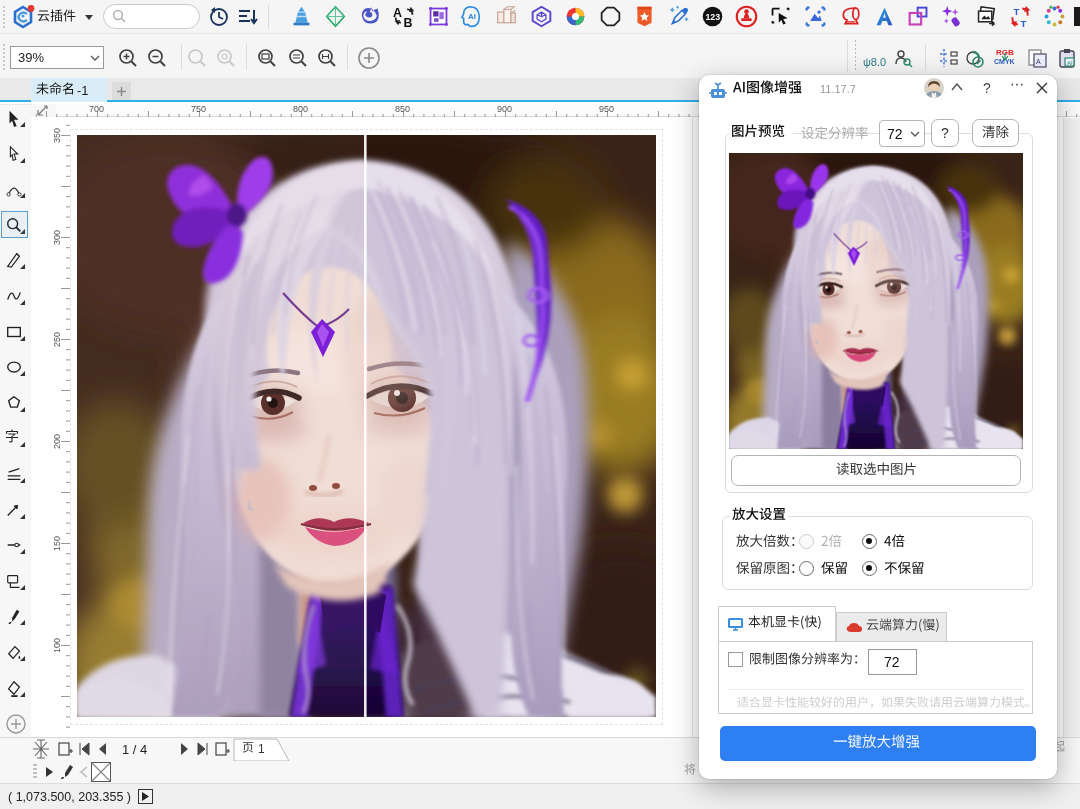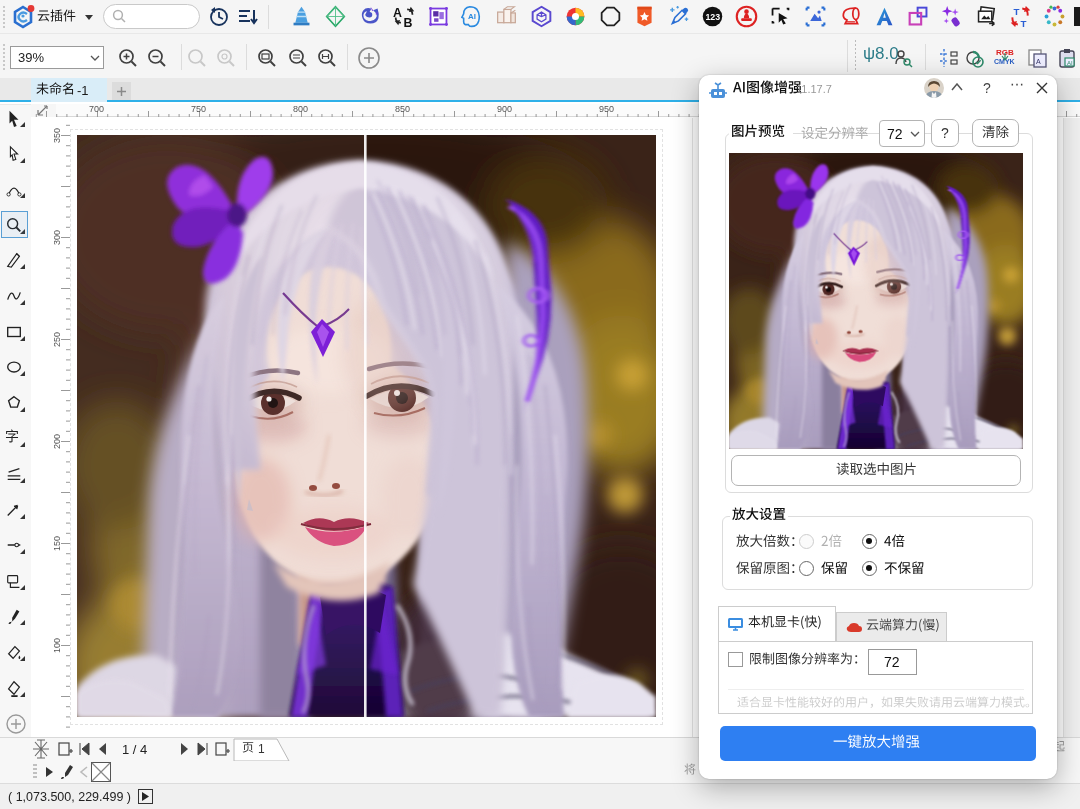--- a/index.html
+++ b/index.html
@@ -252,21 +252,21 @@
     </svg>
 <svg class="ic" style="left:357px;top:46px" width="24" height="24" viewBox="0 0 24 24">
 <circle cx="12" cy="12" r="10" fill="none" stroke="#8a8a8a" stroke-width="1.6"></circle>
 <path d="M7,12 h10 M12,7 v10" stroke="#8a8a8a" stroke-width="1.6"></path>
     </svg>
 <div class="sep2" style="left:181px;top:44px;height:26px"></div>
 <div class="sep2" style="left:246px;top:44px;height:26px"></div>
 <div class="sep2" style="left:347px;top:44px;height:26px"></div>
 <div class="sep2" style="left:847px;top:40px;height:32px"></div>
 <div class="abs" style="left:855px;top:40px;width:1px;height:32px;background:repeating-linear-gradient(#bbb 0 2px,transparent 2px 4px)"></div>
-<div class="txt" style="left:863px;top:44px;font-size:17px;color:#2e7d8a">ψ8.0</div>
+<div class="txt" style="left:863px;top:56px;font-size:11px;color:#2e7d8a">ψ8.0</div>
 <svg class="ic" style="left:893px;top:48px" width="20" height="20" viewBox="0 0 20 20">
 <circle cx="8" cy="6" r="3" fill="none" stroke="#444" stroke-width="1.4"></circle>
 <path d="M3,16 Q3,10 8,10 Q12,10 13,14" fill="none" stroke="#444" stroke-width="1.4"></path>
 <circle cx="14" cy="14" r="3" fill="none" stroke="#2e8a6a" stroke-width="1.4"></circle>
       <path d="M16,16 L19,19" stroke="#2e8a6a" stroke-width="1.4"></path>
     </svg>
 <div class="sep2" style="left:925px;top:44px;height:26px"></div>
 <svg class="ic" style="left:938px;top:47px" width="22" height="22" viewBox="0 0 22 22">
 <path d="M6,2 v18 M2,7 h8 M2,14 h8" stroke="#3b78d8" stroke-width="1.4" stroke-dasharray="2.5,1.8"></path>
 <rect x="13" y="5" width="6" height="4" fill="none" stroke="#444" stroke-width="1.2"></rect>
@@ -878,37 +878,37 @@
 <svg class="ic" style="left:78px;top:765px" width="12" height="14">
       <path d="M9,2 L3,7 L9,12" stroke="#bbb" stroke-width="1.6" fill="none"></path>
     </svg>
 <div class="abs" style="left:91px;top:762px;width:20px;height:20px;background:#fff;border:1.4px solid #555"></div>
 <svg class="ic" style="left:91px;top:762px" width="20" height="20">
       <path d="M1,1 L19,19 M19,1 L1,19" stroke="#888" stroke-width="1.2"></path>
     </svg>
 <div class="txt" style="left:684px;top:763px;"><svg width="12" height="15" viewBox="0 0 12 15" style="overflow:visible">
         <path transform="matrix(0.0120,0,0,-0.0120,0,10.6)" fill="#9a9a9a" d="M421 219C473 165 529 89 552 38L617 76C592 127 535 200 482 252ZM755 475V351H350V281H755V10C755 -4 750 -8 734 -9C717 -10 660 -10 600 -8C610 -29 621 -59 624 -79C703 -79 756 -78 787 -67C820 -55 829 -34 829 9V281H950V351H829V475ZM44 664C95 613 153 542 178 494L230 538V365C159 300 87 238 39 199L80 136C126 177 178 226 230 276V-79H303V840H230V548C202 594 145 658 96 705ZM505 610C539 582 575 543 597 512C523 476 440 450 359 434C373 419 388 392 396 374C616 424 837 534 932 737L883 763L870 760H654C672 779 689 798 703 818L627 840C572 760 466 678 351 630C366 618 390 595 400 581C466 612 530 652 586 698H827C786 637 727 586 658 545C635 577 595 615 560 643Z"></path>
       </svg></div>
-<div class="txt" style="left:8px;top:790px;font-size:12.5px;color:#222">( 1,073.500, 229.499 )</div>
+<div class="txt" style="left:8px;top:790px;font-size:12.5px;color:#222">( 1,073.500, 203.355 )</div>
 <div class="abs" style="left:138px;top:789px;width:15px;height:15px;border:1.4px solid #333"></div>
 <svg class="ic" style="left:141px;top:792px" width="9" height="9">
       <path d="M1,0 L8,4.5 L1,9 Z" fill="#222"></path>
     </svg>
 <div id="dlg" class="abs"></div>
 <svg class="ic" style="left:708px;top:81px" width="20" height="20" viewBox="0 0 20 20">
 <rect x="3" y="8" width="14" height="9" rx="2" fill="#4a90d9"></rect>
 <rect x="6" y="11" width="3" height="3" fill="#fff"></rect>
       <rect x="11" y="11" width="3" height="3" fill="#fff"></rect>
 <path d="M10,8 V4 M10,4 L7,2 M10,4 L13,2" stroke="#4a90d9" stroke-width="1.6" fill="none"></path>
 <path d="M3,12 H1 M17,12 h2" stroke="#4a90d9" stroke-width="1.6"></path>
     </svg>
 <div class="txt" style="left:733px;top:80px;"><svg width="69" height="18" viewBox="0 0 69 18" style="overflow:visible">
         <path transform="matrix(0.0140,0,0,-0.0140,0,12.3)" fill="#111" d="M0 0H119L181 209H437L499 0H622L378 737H244ZM209 301 238 400C262 480 285 561 307 645H311C334 562 356 480 380 400L409 301Z M719 0H835V737H719Z M1298 274C1380 257 1484 221 1541 193L1580 254C1522 281 1419 313 1337 329ZM1202 146C1341 130 1514 90 1610 55L1652 123C1552 157 1381 194 1246 209ZM1010 803V-85H1101V-45H1759V-85H1853V803ZM1101 39V717H1759V39ZM1342 707C1292 629 1207 553 1123 505C1141 491 1173 463 1187 448C1213 465 1239 485 1265 507C1292 480 1323 455 1358 432C1278 397 1190 370 1106 354C1122 337 1141 300 1150 277C1245 300 1347 336 1438 384C1519 342 1610 309 1701 290C1712 311 1736 344 1754 361C1672 375 1590 399 1516 430C1588 478 1649 535 1691 600L1638 632L1624 628H1382C1396 645 1409 663 1420 681ZM1318 557 1557 556C1524 525 1482 496 1435 470C1389 496 1350 525 1318 557Z M2421 701H2588C2572 677 2554 652 2537 633H2365C2385 655 2404 678 2421 701ZM2411 843C2370 761 2294 659 2186 584C2205 572 2233 543 2246 524L2289 559V409H2431C2384 371 2315 334 2216 304C2234 288 2257 262 2268 246C2354 273 2418 305 2467 340C2479 329 2490 316 2500 304C2435 247 2316 190 2221 163C2238 149 2261 121 2272 103C2356 134 2461 192 2533 251C2540 236 2547 220 2552 205C2473 129 2332 56 2210 21C2228 5 2252 -25 2265 -46C2366 -10 2482 54 2567 127C2571 75 2562 33 2545 15C2533 -3 2519 -5 2500 -5C2483 -5 2461 -4 2435 -1C2450 -25 2456 -60 2457 -82C2479 -84 2501 -84 2519 -84C2557 -83 2585 -75 2611 -45C2652 -4 2667 102 2636 206L2679 225C2713 119 2770 25 2846 -27C2860 -5 2887 27 2906 44C2834 84 2778 167 2747 258C2783 276 2819 296 2851 316L2788 375C2744 342 2673 299 2612 268C2591 312 2561 353 2520 387L2540 409H2834V633H2635C2663 666 2690 703 2711 737L2657 778L2639 773H2470L2501 827ZM2373 563H2529C2525 538 2515 509 2495 479H2373ZM2606 563H2747V479H2583C2597 509 2603 538 2606 563ZM2181 840C2130 693 2045 547 1954 451C1971 429 1998 378 2007 355C2032 383 2057 414 2081 448V-82H2171V593C2209 664 2243 739 2270 813Z M3400 593C3428 548 3454 489 3463 450L3517 472C3508 510 3480 568 3451 611ZM3693 611C3678 569 3646 506 3622 468L3669 449C3694 485 3725 540 3753 589ZM2967 139 2997 45C3079 78 3183 119 3280 159L3262 243L3169 209V515H3265V602H3169V832H3081V602H2981V515H3081V177ZM3302 699V361H3846V699H3718C3744 733 3773 776 3800 815L3701 847C3683 802 3650 740 3622 699H3453L3519 731C3505 762 3475 809 3446 844L3367 811C3391 777 3418 732 3433 699ZM3379 635H3537V425H3379ZM3608 635H3766V425H3608ZM3439 98H3712V36H3439ZM3439 166V236H3712V166ZM3352 307V-82H3439V-34H3712V-82H3801V307Z M4466 713H4725V609H4466ZM4380 791V531H4552V452H4358V173H4552V44L4313 31L4326 -61C4451 -53 4626 -40 4795 -26C4805 -50 4814 -73 4819 -93L4902 -58C4883 3 4832 96 4784 165L4707 135C4723 111 4739 84 4754 56L4642 49V173H4843V452H4642V531H4815V791ZM4441 375H4552V250H4441ZM4642 375H4756V250H4642ZM4010 570C4003 468 3987 337 3972 254H4206C4196 97 4184 34 4166 16C4157 6 4147 5 4132 5C4114 5 4072 5 4028 9C4043 -15 4053 -52 4055 -78C4102 -80 4148 -80 4174 -77C4204 -74 4225 -67 4245 -44C4273 -12 4288 77 4300 301C4302 313 4303 339 4303 339H4071C4077 384 4082 435 4087 484H4304V792H3987V706H4216V570Z"></path>
       </svg></div>
-<div class="txt" style="left:796px;top:83px;font-size:11px;color:#999">11.17.7</div>
+<div class="txt" style="left:820px;top:83px;font-size:11px;color:#999">11.17.7</div>
 <svg class="ic" style="left:924px;top:78px" width="20" height="20" viewBox="0 0 20 20">
 <clipPath id="avc">
         <circle cx="10" cy="10" r="10"></circle>
       </clipPath>
 <g clip-path="url(#avc)">
 <rect width="20" height="20" fill="#d9d2c8"></rect>
 <circle cx="10" cy="9" r="4.6" fill="#eed0b2"></circle>
 <path d="M4,9 Q4,3 10,3 Q16,3 16,9 L14,7 Q10,4 6,7 Z" fill="#5a4632"></path>
 <path d="M1,20 Q2,13 10,13 Q18,13 19,20 Z" fill="#8a9aa8"></path>
 <path d="M8,14 L10,16 L12,14 L12.5,20 L7.5,20 Z" fill="#f5f5f5"></path>

